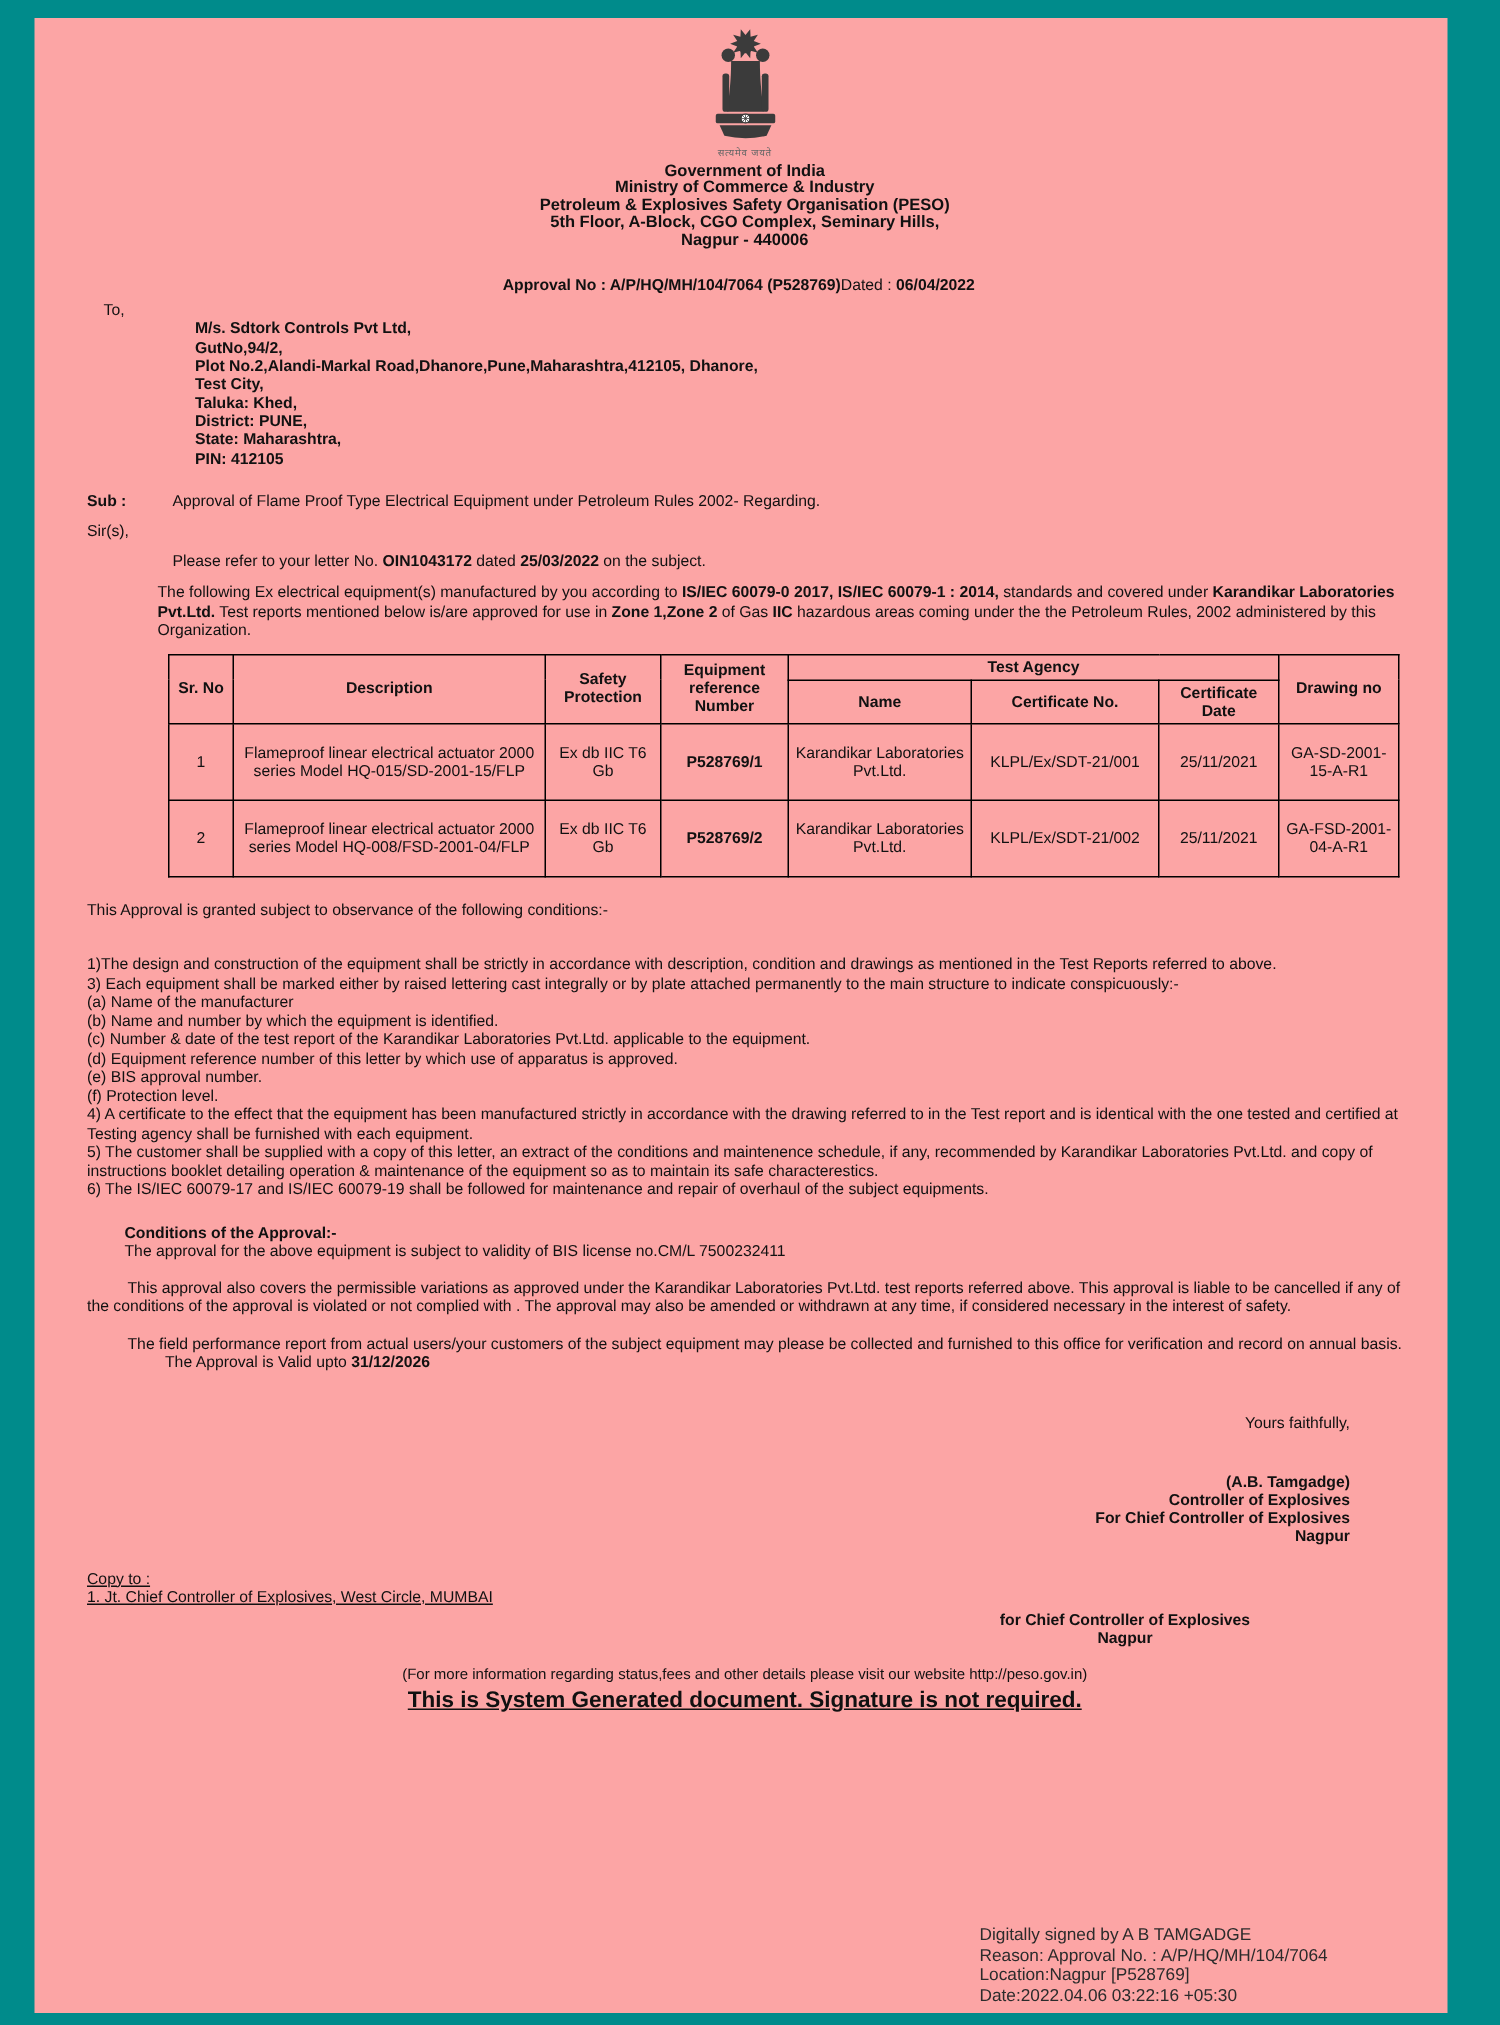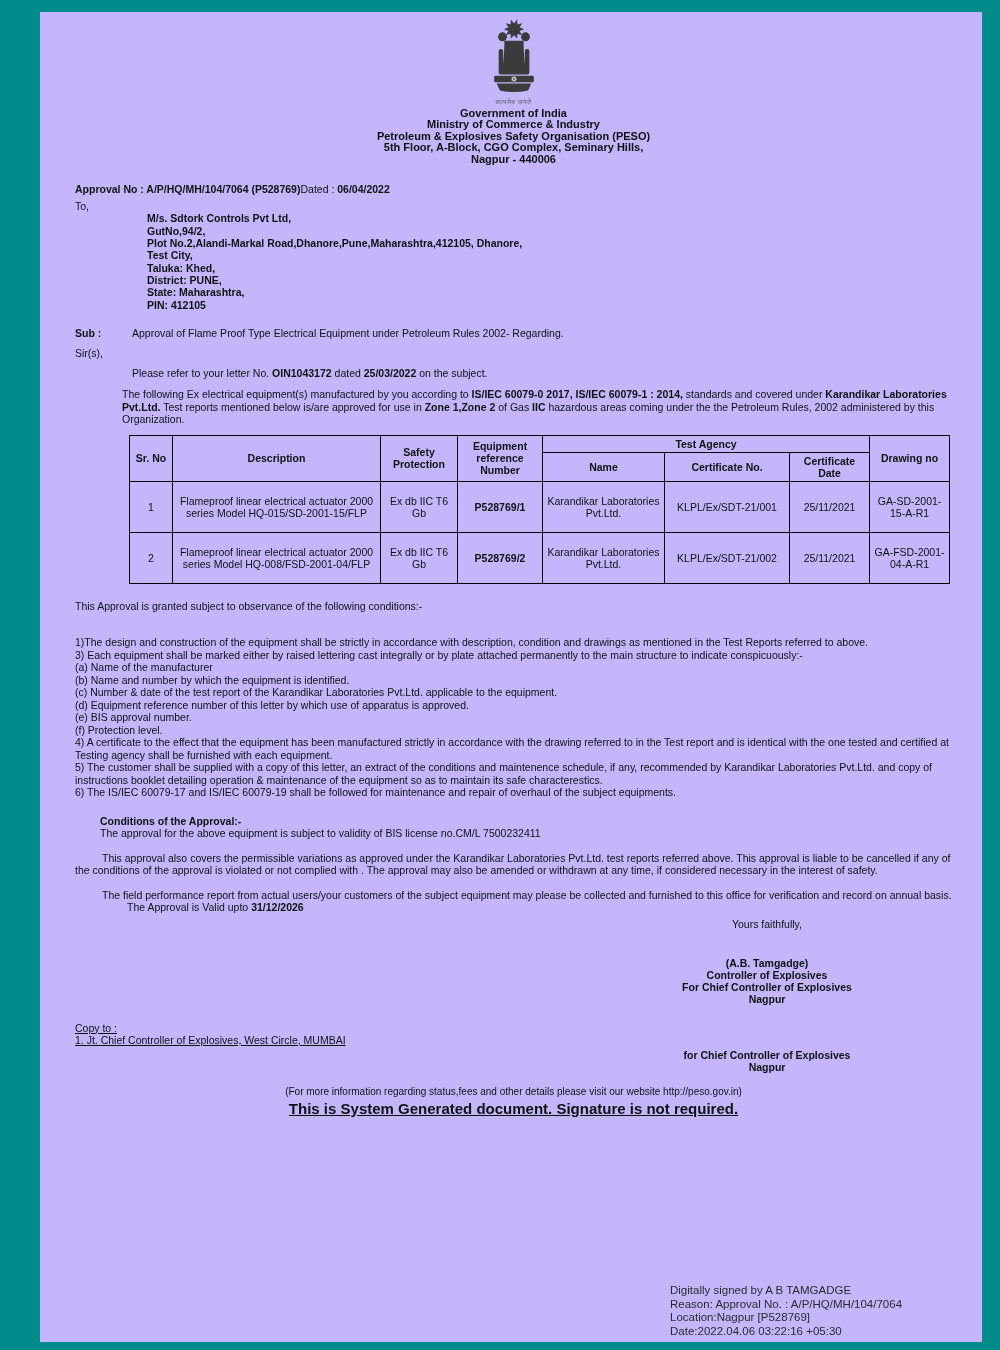--- a/index.html
+++ b/index.html
@@ -4,41 +4,41 @@
 <style>
   html,body { margin:0; padding:0; }
   body {
     width:1000px; height:1350px;
     background:#008b8b;
     position:relative;
     font-family:"Liberation Sans", sans-serif;
     color:#111;
   }
   .page {
-    position:absolute; left:40px; top:12px;
+    position:absolute; left:23px; top:12px;
     width:942px; height:1330px;
-    background:#c4b5fd; overflow:hidden;
+    background:#fca5a5; overflow:hidden;
   }
   .content { padding:0 30px 0 35px; font-size:10.5px; line-height:12.5px; }
 
   
   .emblem-wrap { text-align:center; padding-top:5px; }
   .emblem-wrap svg { display:inline-block; }
   .motto { font-size:6.5px; color:#666; line-height:7px; letter-spacing:0.5px; }
   .org { text-align:center; font-weight:bold; font-size:11px; line-height:11.6px; margin-top:3px; }
 
   .contact { text-align:right; margin-top:12px; font-size:10.5px; line-height:15px; }
   .contact b { font-weight:bold; }
 
-  .meta-row { display:flex; justify-content:flex-start; margin-top:18px; }
+  .meta-row { display:flex; justify-content:center; margin-top:18px; }
   .meta-row .appr { font-weight:bold; }
   .meta-row .dated { padding-right:8px; }
   .meta-row .dated b { font-weight:bold; }
 
-  .to-label { margin-top:4px; }
+  .to-label { margin-top:4px;margin-left:11px; }
   .address { margin-left:72px; font-weight:bold; line-height:12.3px; }
 
   .sub-row { margin-top:16px; display:flex; }
   .sub-label { font-weight:bold; width:57px; flex:none; }
   .salutation { margin-top:8px; }
   .ref-line { margin-top:7px; margin-left:57px; }
   .ref-line b { font-weight:bold; }
 
   .intro { margin-top:9px; margin-left:47px; width:830px; }
   .intro b { font-weight:bold; }
@@ -63,21 +63,21 @@
   .ind34 { margin-left:34px; }
   .gap-top { margin-top:12px; }
 
   .approval-head { margin-top:16px; margin-left:25px; font-weight:bold; }
   .bis-line { margin-left:25px; }
   .para-var { margin-top:12px; text-indent:27px; }
   .para-field { margin-top:12px; text-indent:27px; }
   .valid-line { margin-left:52px; }
   .valid-line b { font-weight:bold; }
 
-  .sig-block { width:300px; margin-left:542px; text-align:center; margin-top:4px; }
+  .sig-block { width:300px; margin-left:542px; text-align:right; margin-top:28px; }
   .sig-names { margin-top:28px; font-weight:bold; line-height:11.8px; }
 
   .copy-block { margin-top:16px; line-height:12.3px;text-decoration:underline; }
   .counter-sign { width:300px; margin-left:542px; text-align:center; font-weight:bold; line-height:11.8px; margin-top:4px; }
 
   .footer-info { text-align:center; margin-top:12px; font-size:10px; }
   .footer-note { text-align:center; font-weight:bold; font-size:15px; margin-top:5px;text-decoration:underline; }
 
   .digital {
     position:absolute; left:630px; top:1272px;

